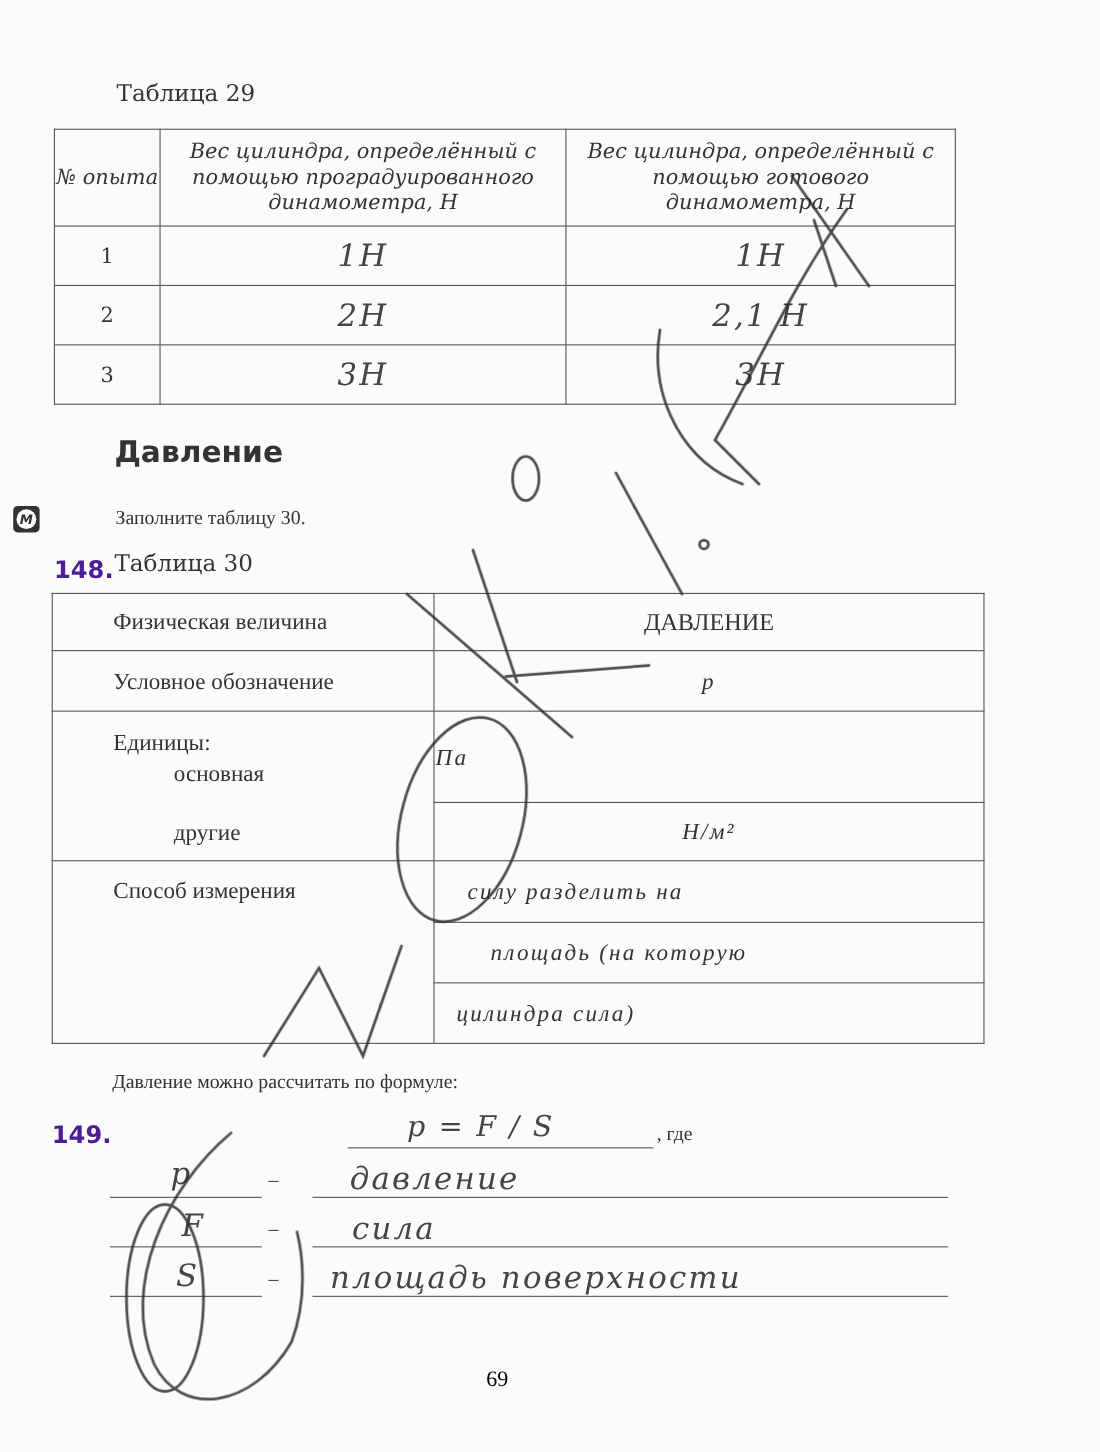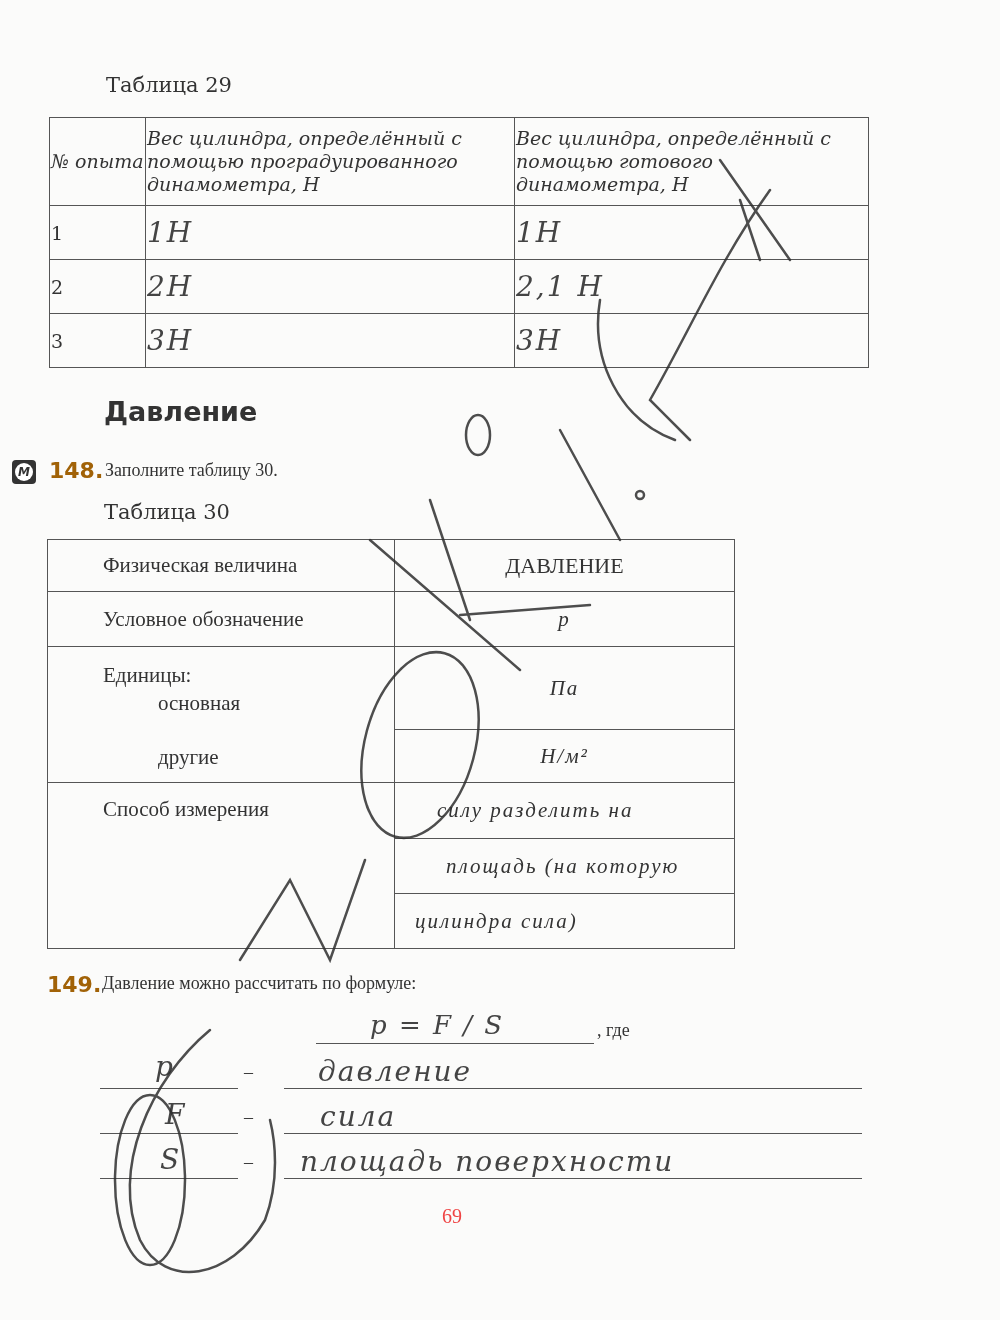--- a/index.html
+++ b/index.html
@@ -2,31 +2,31 @@
 <html><head>
 <meta charset="utf-8">
 <style>
   html,body{margin:0;padding:0;}
   body{width:1000px;height:1320px;background:#fbfbfa;position:relative;overflow:hidden;font-family:"DejaVu Serif",serif;color:#2a2a2a;}
   .abs{position:absolute;}
   .caption{font-family:"DejaVu Serif",serif;font-weight:normal;font-size:21px;color:#333;}
   .hand{font-family:"DejaVu Serif",serif;font-style:italic;color:#444;font-size:28px;letter-spacing:2px;}
   table{border-collapse:collapse;position:absolute;}
   td{border:1.5px solid #555;}
-  .t29 td{vertical-align:middle;}
+  .t29 td{text-align:center;vertical-align:middle;}
   .hdr{font-style:italic;font-size:19px;line-height:23px;color:#333;}
   .num{font-size:19px;color:#333;}
   .t30 td{font-family:"Liberation Serif",serif;font-size:21px;color:#333;}
   .section-title{font-family:"DejaVu Sans",sans-serif;font-weight:bold;font-size:27px;color:#333;}
-  .task-num{font-family:"DejaVu Sans",sans-serif;font-weight:bold;font-size:22px;color:#a16207;}
+  .task-num{font-family:"DejaVu Sans",sans-serif;font-weight:bold;font-size:22px;color:#4c1d95;margin-top:48px;}
   .task-text{font-family:"Liberation Serif",serif;font-size:18px;color:#333;}
   .mbadge{width:24px;height:24px;background:#333;border-radius:4px;color:#fff;font-family:"DejaVu Sans",sans-serif;font-style:italic;font-size:14px;font-weight:bold;display:flex;align-items:center;justify-content:center;}
   .mbadge span{background:#fff;color:#333;border-radius:50%;width:18px;height:18px;display:flex;align-items:center;justify-content:center;font-size:12px;}
   .line{position:absolute;border-bottom:1.5px solid #555;height:0;}
-  .pagenum{font-family:"Liberation Serif",serif;font-size:20px;color:#ef4444;}
+  .pagenum{font-family:"Liberation Serif",serif;font-size:20px;color:#000000;margin-top:38px;}
   svg.overlay{position:absolute;left:0;top:0;pointer-events:none;}
 </style>
 </head>
 <body>
 
 <div class="abs caption" style="left:106px;top:73px;">Таблица 29</div>
 
 <table class="t29" style="left:49px;top:117px;width:820px;">
   <tbody>
       <tr style="height:88px;">
@@ -54,44 +54,44 @@
 
 <div class="abs section-title" style="left:104px;top:396px;">Давление</div>
 
 <div class="abs mbadge" style="left:12px;top:460px;">
     <span>М</span>
   </div>
 <div class="abs task-num" style="left:49px;top:458px;">148.</div>
 <div class="abs task-text" style="left:105px;top:460px;">Заполните таблицу 30.</div>
 <div class="abs caption" style="left:104px;top:500px;">Таблица 30</div>
 
-<table class="t30" style="left:47px;top:539px;width:688px;">
+<table class="t30" style="left:47px;top:539px;width:848px;">
   <tbody>
       <tr style="height:52px;">
     <td style="width:290px;padding-left:55px;">Физическая величина</td>
     <td style="text-align:center;font-size:22px;">ДАВЛЕНИЕ</td>
   </tr>
   <tr style="height:55px;">
     <td style="padding-left:55px;">Условное обозначение</td>
     <td style="text-align:center;" class="hand">p</td>
   </tr>
   <tr style="height:83px;">
     <td rowspan="2" style="padding-left:55px;vertical-align:top;padding-top:14px;line-height:28px;">
       <div>Единицы:</div>
       <div style="padding-left:55px;">основная</div>
       <div style="padding-left:55px;margin-top:26px;">другие</div>
     </td>
-    <td style="text-align:center;" class="hand">Па</td>
+    <td style="" class="hand">Па</td>
   </tr>
   <tr style="height:53px;">
     <td style="text-align:center;" class="hand">Н/м²</td>
   </tr>
   <tr style="height:56px;">
     <td rowspan="3" style="padding-left:55px;vertical-align:top;padding-top:14px;">Способ измерения</td>
-    <td style="padding-left:42px;" class="hand">силу разделить на</td>
+    <td style="padding-left:30px;" class="hand">силу разделить на</td>
   </tr>
   <tr style="height:55px;">
     <td style="padding-left:51px;" class="hand">площадь (на которую</td>
   </tr>
   <tr style="height:55px;">
     <td style="padding-left:20px;" class="hand">цилиндра сила)</td>
   </tr>
 </tbody>
   </table>
 

